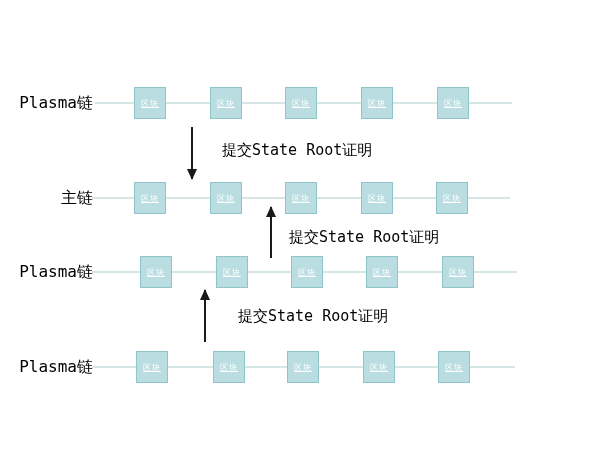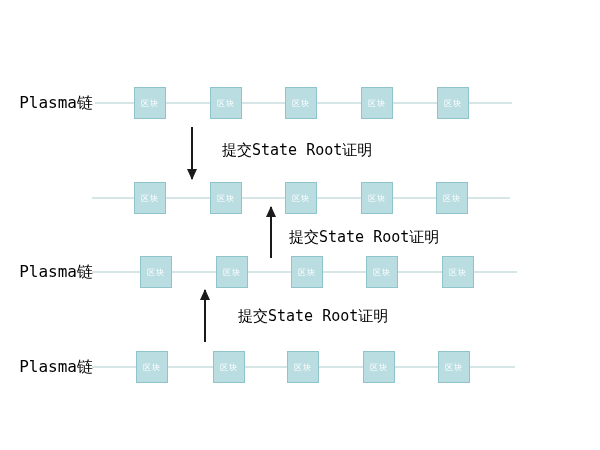--- a/index.html
+++ b/index.html
@@ -48,20 +48,21 @@
     border: 1px solid var(--block-border, #8fc4ca);
     display: flex;
     align-items: center;
     justify-content: center;
   }
   .block-label {
     font-size: 8px;
     color: var(--block-text, #ffffff);
     letter-spacing: 1px;
     white-space: nowrap;
+    text-decoration: underline;
   }
   .arrow {
     position: absolute;
     width: 2px;
     background: var(--arrow, #1a1a1a);
   }
   .arrow .head {
     position: absolute;
     left: 50%;
     transform: translateX(-50%);
@@ -103,20 +104,21 @@
       </div>
       <div class="block" style="left: 361px;">
         <span class="block-label">区块</span>
       </div>
       <div class="block" style="left: 437px;">
         <span class="block-label">区块</span>
       </div>
     </div>
     <div class="chain-row" style="top: 182px;">
       <div class="chain-line" style="left: 92px; width: 418px;"></div>
+      <div class="chain-label">主链</div>
       <div class="block" style="left: 134px;">
         <span class="block-label">区块</span>
       </div>
       <div class="block" style="left: 210px;">
         <span class="block-label">区块</span>
       </div>
       <div class="block" style="left: 285px;">
         <span class="block-label">区块</span>
       </div>
       <div class="block" style="left: 361px;">

